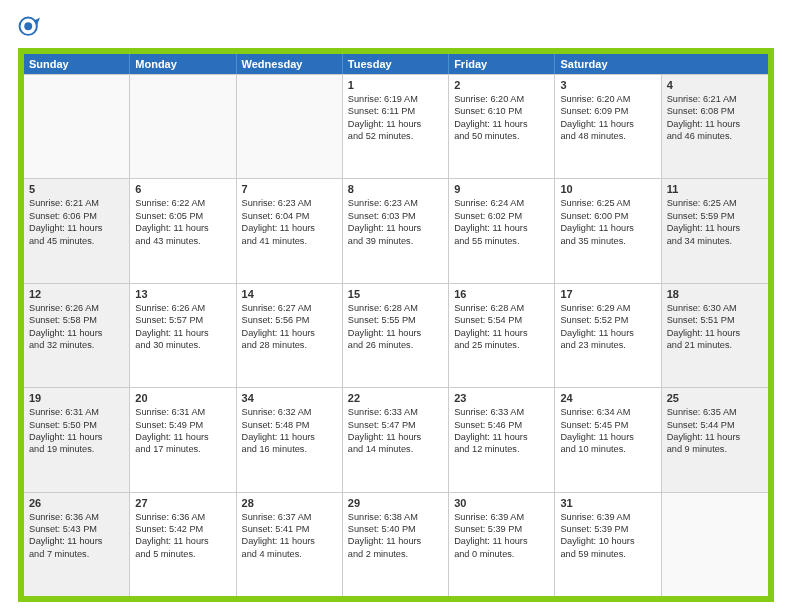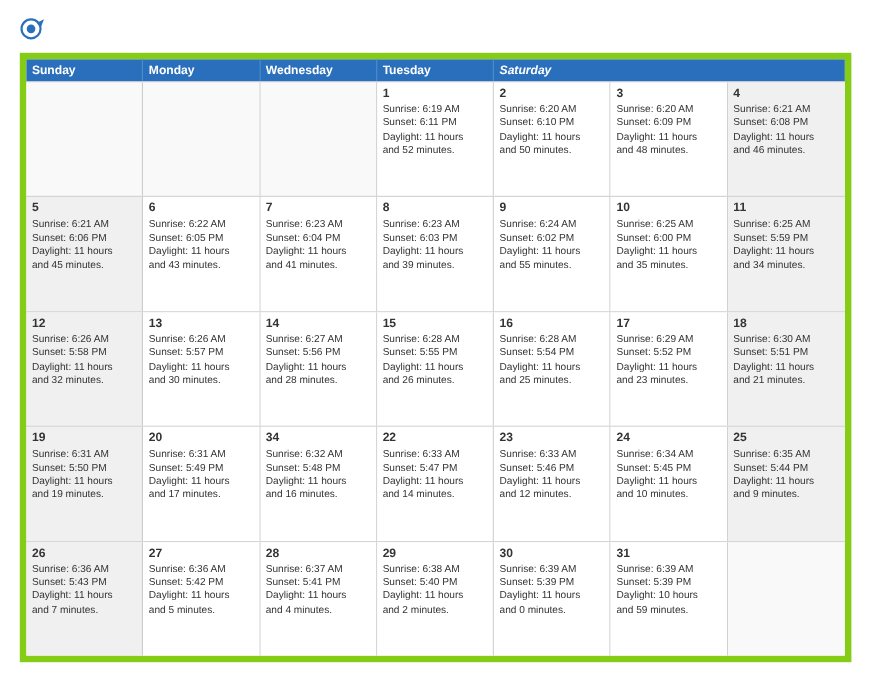--- a/index.html
+++ b/index.html
@@ -63,21 +63,21 @@
       background: #2a6fbb;
     }
     .cal-header-cell {
       color: #fff;
       font-size: 11px;
       font-weight: bold;
       padding: 4px 5px;
       text-align: left;
       border-right: 1px solid #4a8fd0;
     }
-    .cal-header-cell:last-child { border-right: none; font-style: italic; }
+    .cal-header-cell:last-child { border-right: none; }
     .cal-body {
       flex: 1;
       display: flex;
       flex-direction: column;
     }
     .cal-row {
       display: grid;
       grid-template-columns: repeat(7, 1fr);
       flex: 1;
       border-top: 1px solid #ccc;
@@ -126,20 +126,21 @@
       <div class="location"></div>
     </div>
   </div>
 
   <div class="calendar">
     <div class="cal-header">
     <div class="cal-header-cell">Sunday</div>
         <div class="cal-header-cell">Monday</div>
         <div class="cal-header-cell">Wednesday</div>
         <div class="cal-header-cell">Tuesday</div>
+        <div class="cal-header-cell">Friday</div>
         <div class="cal-header-cell">Saturday</div>
       </div>
     <div class="cal-body">
     <div class="cal-row">
           <div class="cal-cell empty"></div>
           <div class="cal-cell empty"></div>
           <div class="cal-cell empty"></div>
           <div class="cal-cell">
             <span class="day-num">1</span>
             <span class="cell-line">Sunrise: 6:19 AM</span>

